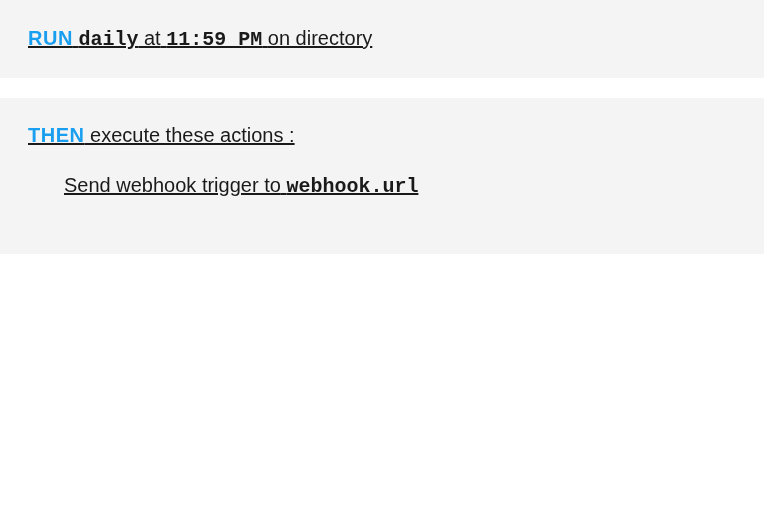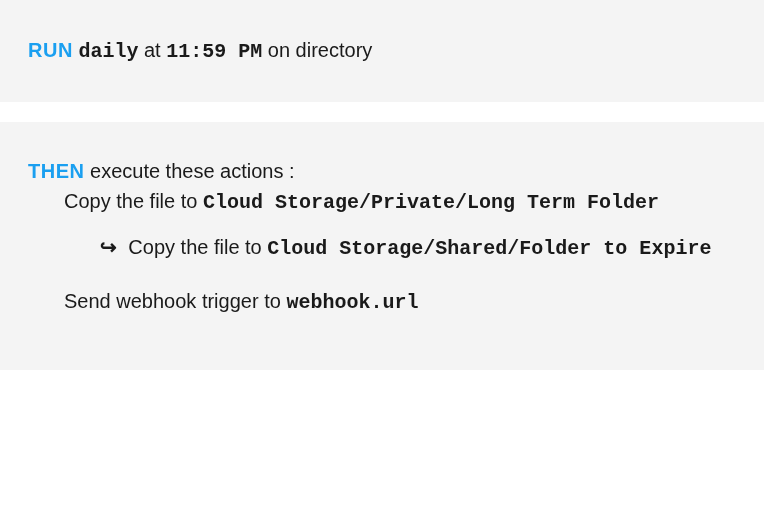--- a/index.html
+++ b/index.html
@@ -7,21 +7,22 @@
     font-family: -apple-system, BlinkMacSystemFont, "Segoe UI", Helvetica, Arial, sans-serif;
     background: #ffffff;
     width: 764px;
     height: 522px;
     font-size: 20px;
     color: #1a1a1a;
     line-height: 1.5;
   }
   .block {
     background: #f4f4f4;
-    padding: 34px 28px;
+    padding: 22px 28px;
+    text-decoration: underline;
   }
   .block-run {
     margin-bottom: 20px;
   }
   .block-then {
     padding-bottom: 30px;
   }
   .keyword {
     color: #1a9ff0;
     font-weight: 700;
@@ -32,20 +33,21 @@
     font-weight: 700;
   }
   .sans {
     font-family: -apple-system, BlinkMacSystemFont, "Segoe UI", Helvetica, Arial, sans-serif;
     font-weight: 400;
   }
   .run-line {
     line-height: 1.6;
   }
   .then-header {
+    margin-bottom: 20px;
   }
   .actions {
     padding-left: 36px;
   }
   .action {
     margin-bottom: 22px;
   }
   .sub-action {
     padding-left: 36px;
     margin-top: 14px;
@@ -79,33 +81,20 @@
 
 <div class="block block-then">
   <div class="then-header">
     <span class="keyword">THEN</span>
     <span> </span>
     <span class="sans">execute these actions :</span>
   </div>
 
   <div class="actions">
 
-    <div class="action">
-      <span class="sans">Copy the file to</span>
-      <span> </span>
-      <span class="mono-bold">Cloud Storage/Private/Long Term Folder</span>
-
-      <div class="sub-action">
-        <span class="arrow-icon">↪</span>
-        <span> </span>
-        <span class="sans">Copy the file to</span>
-        <span> </span>
-        <span class="mono-bold">Cloud Storage/Shared/Folder to Expire</span>
-      </div>
-    </div>
 
     <div class="action">
       <span class="sans">Send webhook trigger to</span>
       <span> </span>
       <span class="mono-bold">webhook.url</span>
     </div>
 
   </div>
 </div>
 

